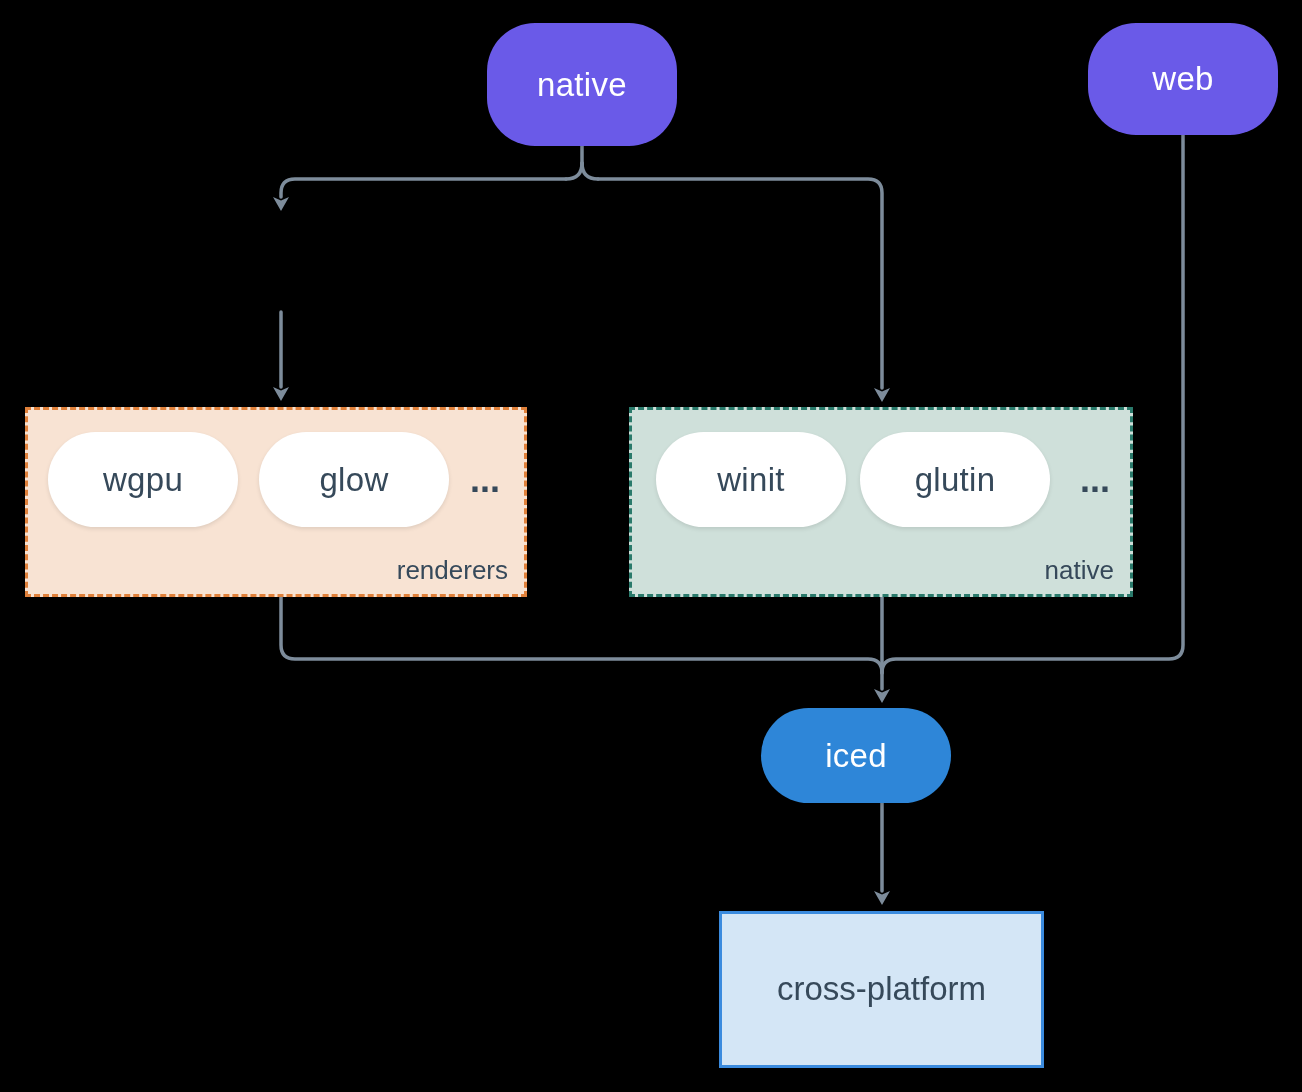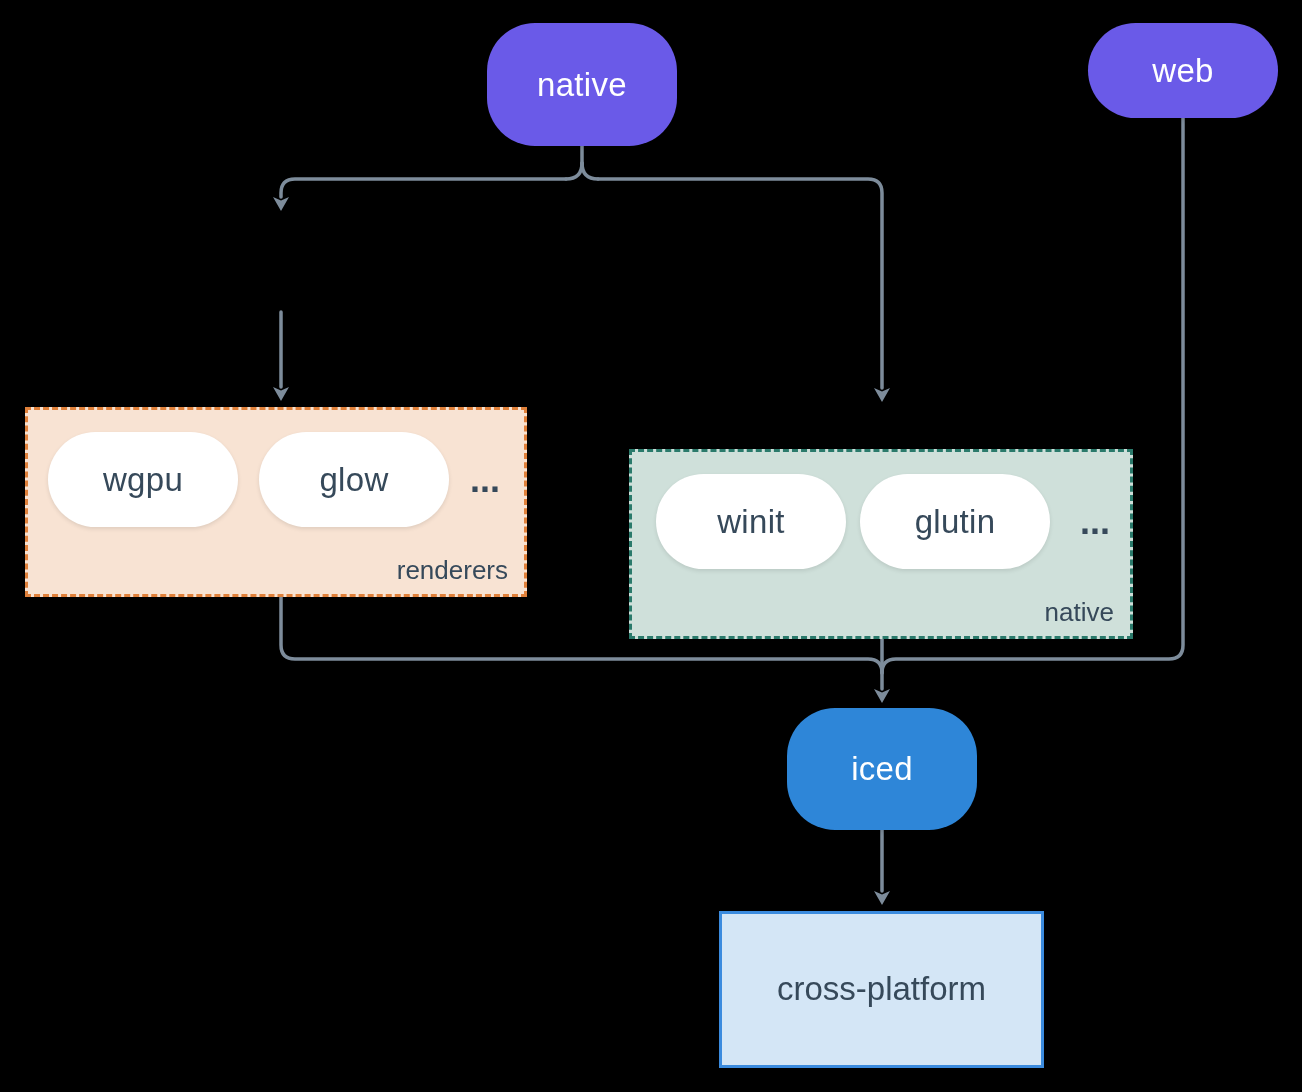--- a/index.html
+++ b/index.html
@@ -32,40 +32,39 @@
     display: flex;
     align-items: center;
     justify-content: center;
     font-size: 33px;
     letter-spacing: 0.3px;
     box-shadow: 0 2px 4px rgba(0,0,0,0.10);
   }
   .pill.colored { color: var(--text-on-color, #fff); }
   .pill.white   { background: #ffffff; color: var(--text-dark, #36495a); }
   .pill-native   { left: 487px; top: 23px;  width: 190px; height: 123px; background: var(--native-fill); }
-  .pill-web      { left: 1088px; top: 23px; width: 190px; height: 95px; background: var(--web-fill); }
+  .pill-web      { left: 1088px; top: 23px; width: 190px; height: 112px; background: var(--web-fill); }
   .pill-graphics { left: 187px; top: 214px; width: 190px; height: 98px; background: var(--graphics-fill); }
-  .pill-iced     { left: 787px; top: 708px; width: 190px; height: 122px; background: var(--iced-fill); }
+  .pill-iced     { left: 761px; top: 708px; width: 190px; height: 95px; background: var(--iced-fill); }
   .group-box {
     position: absolute;
     width: 502px; height: 190px;
     box-sizing: border-box;
     border-width: 3px;
     border-style: dashed;
   }
   .group-renderers {
     left: 25px; top: 407px;
     background: var(--renderers-fill);
     border-color: var(--renderers-border);
   }
   .group-shells {
     left: 629px; top: 407px; width: 504px;
     background: var(--shells-fill);
     border-color: var(--shells-border);
-    margin-top: 42px;
   }
   .group-box .pill { position: absolute; width: 190px; height: 95px; top: 22px; }
   .gp-1 { left: 20px; }
   .gp-2 { left: 231px; }
   .ellipsis {
     position: absolute;
     top: 22px; height: 95px; width: 60px;
     display: flex; align-items: center; justify-content: center;
     font-size: 36px; font-weight: 600;
     color: var(--text-dark, #36495a);

